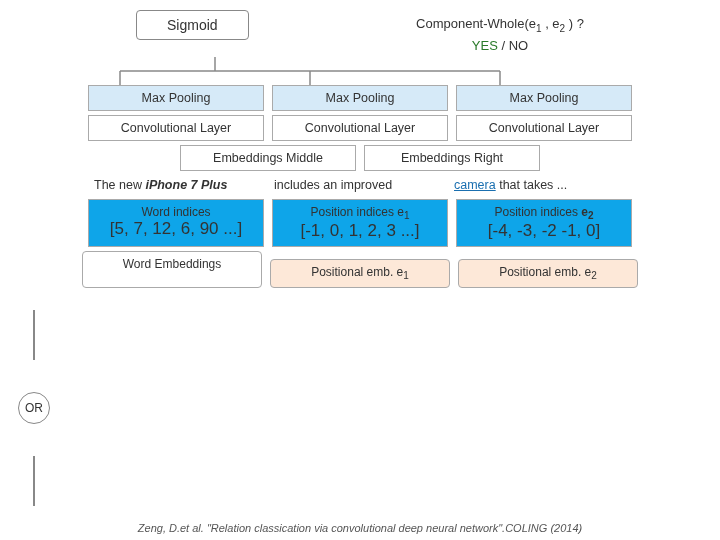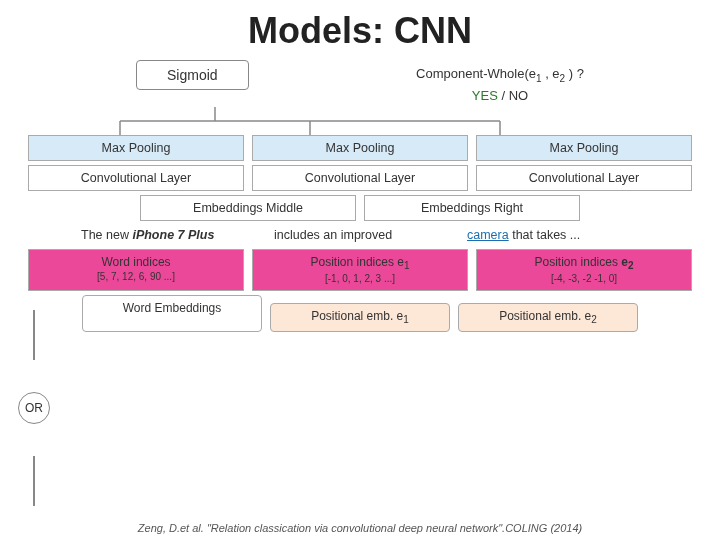--- a/index.html
+++ b/index.html
@@ -61,38 +61,38 @@
       width: 100%;
       margin-bottom: 4px;
     }
 
     .cell {
       border: 1.5px solid #aaa;
       border-radius: 0;
       padding: 5px 8px;
       font-size: 12.5px;
       text-align: center;
-      width: 216px;
+      width: 176px;
       color: #333;
       background: #fff;
     }
 
     .cell.blue-bg {
       background: #d6eaf8;
       border-color: #aaa;
     }
 
     .cell.plain-border {
-      background: #ec4899;
+      background: #0ea5e9;
     }
 
     .text-row {
       display: flex;
       justify-content: center;
-      gap: 13px;
+      gap: 0;
       width: 100%;
       margin-bottom: 4px;
     }
 
     .text-cell {
       width: 180px;
       font-size: 12.5px;
       text-align: left;
       padding: 3px 4px;
       color: #333;
@@ -164,39 +164,38 @@
       color: #333;
       background: #fff;
     }
 
     .emb-cell.pink-bg {
       background: #fde8d8;
       margin-top: 8px;
     }
 
     .sub-text {
-      font-size: 10px;
+      font-size: 17px;
       color: #333;
     }
 
     .e-sub {
       font-size: 10px;
       vertical-align: sub;
     }
 
     .bold-text {
       font-weight: bold;
     }
   </style>
 </head>
 <body>
 
 <div class="page">
 
-  <div class="title">Models: CNN</div>
 
   <div style="display:flex; justify-content:center; align-items:flex-start; margin-bottom:2px;">
     <div style="display:flex; flex-direction:column; align-items:flex-start; width:260px;">
       <div class="sigmoid-box">Sigmoid</div>
     </div>
     <div class="component-label">
       Component-Whole(e<span style="font-size:10px;vertical-align:sub;">1</span> , e<span style="font-size:10px;vertical-align:sub;">2</span> ) ?<br>
       <span class="yes">YES</span>
       <span class="no"> / NO</span>
     </div>

